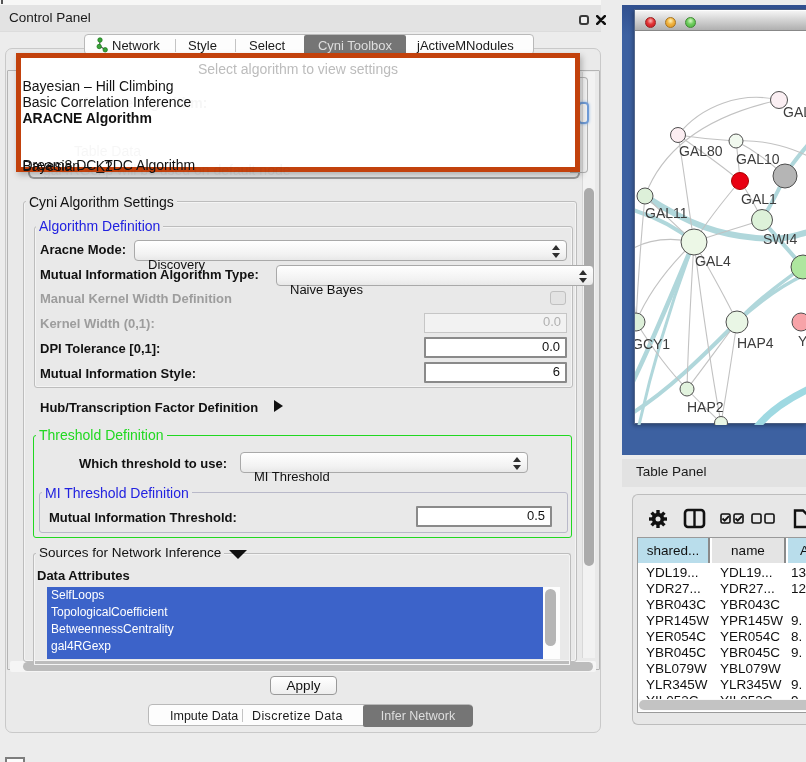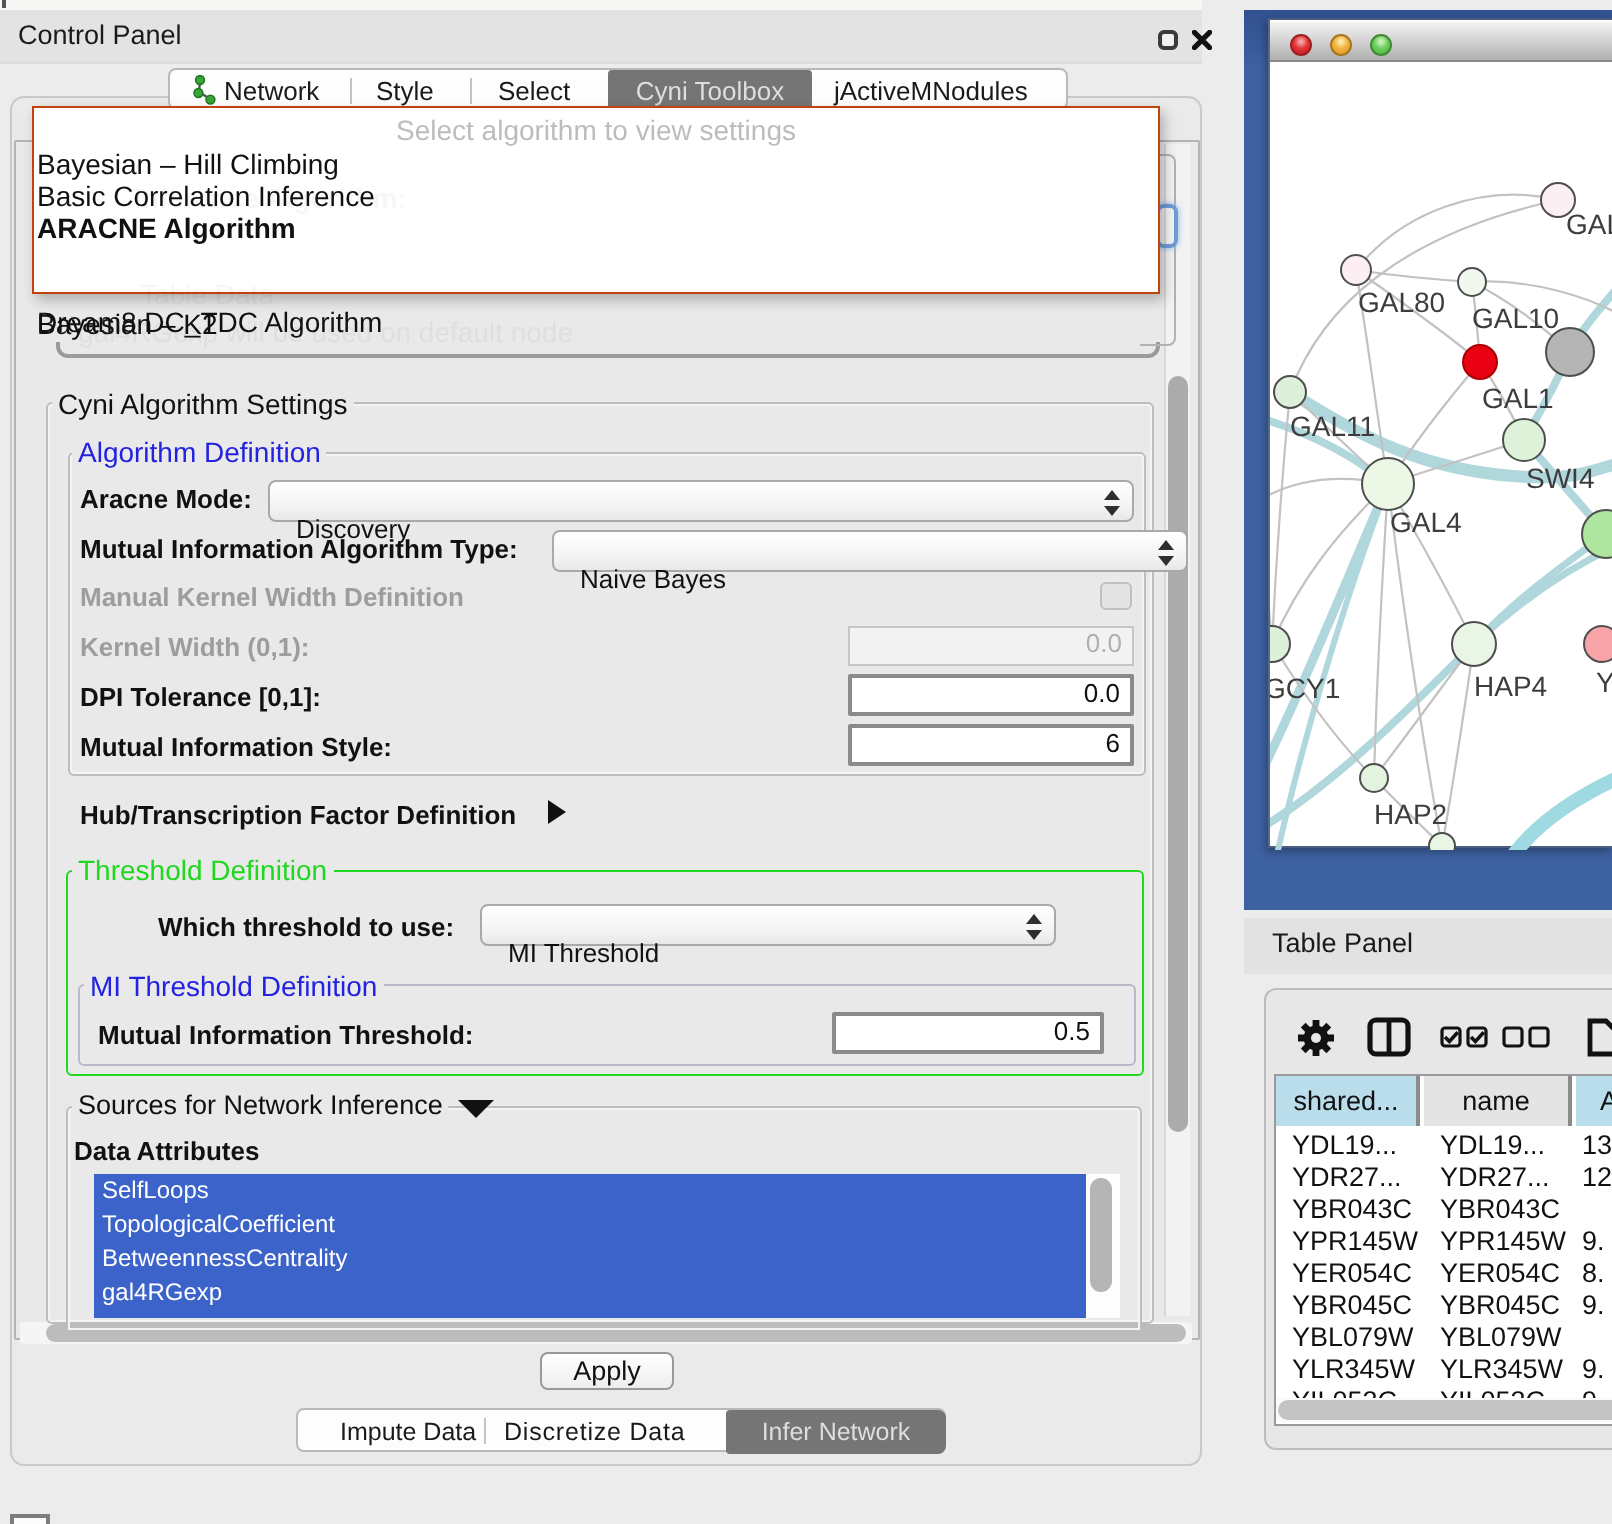--- a/index.html
+++ b/index.html
@@ -20,21 +20,21 @@
 #vsb .thumb { position:absolute; left:1px; top:116px; width:10px; height:378px; background:#ababab; border-radius:6px; }
 
 #hsb { left:10px; top:661px; width:586px; height:11px; background:#f5f5f5; border-radius:2px; }
 #hsb .thumb { position:absolute; left:13px; top:1px; width:570px; height:9px; background:#bcbcbc; border-radius:5px; }
 
 #tabbar { left:84px; top:34px; width:450px; height:21px; background:#fdfdfd; border:1px solid #b9b9b9; border-radius:4px; font-size:13px; color:#1a1a1a; }
 #tabbar span { position:absolute; top:0; height:21px; line-height:21px; white-space:nowrap; }
 #tabbar .sep { width:1px; height:13px; top:4px; background:#c4c4c4; }
 #tabbar .sel { background:#757575; color:#dedede; border-radius:2px; text-align:center; }
 
-#popup { left:16px; top:53px; width:564px; height:94px; background:#fff; border:1px solid #c2410c; box-shadow:2px 3px 6px rgba(0,0,0,0.25); z-index:50; font-size:14px; color:#111; }
+#popup { left:16px; top:53px; width:564px; height:119px; background:#fff; border:5px solid #c2410c; box-shadow:2px 3px 6px rgba(0,0,0,0.25); z-index:50; font-size:14px; color:#111; }
 #popup .prompt { position:absolute; left:0; top:3px; width:100%; text-align:center; color:#bcbcbc; font-size:14px; }
 #popup .it { position:absolute; left:1.5px; line-height:15px; }
 
 .grp { position:absolute; border:1px solid #bdbdbd; border-radius:3px; box-shadow:inset 0 0 0 1px #f4f4f4; }
 .grplab { position:absolute; background:#e9e9e9; padding:0 3px; font-size:14px; }
 .blab { font-size:13px; font-weight:bold; color:#111; position:absolute; white-space:nowrap; }
 .glab { font-size:13px; font-weight:bold; color:#9d9d9d; position:absolute; white-space:nowrap; }
 .combo { position:absolute; background:linear-gradient(#ffffff,#f2f2f2 70%,#e8e8e8); border:1px solid #a9a9a9; border-radius:4px; font-size:13px; color:#111; }
 .combo span.v { position:absolute; left:13px; top:16px; }
 .combo .arr { position:absolute; right:6px; top:3.5px; width:8px; height:13px; }

